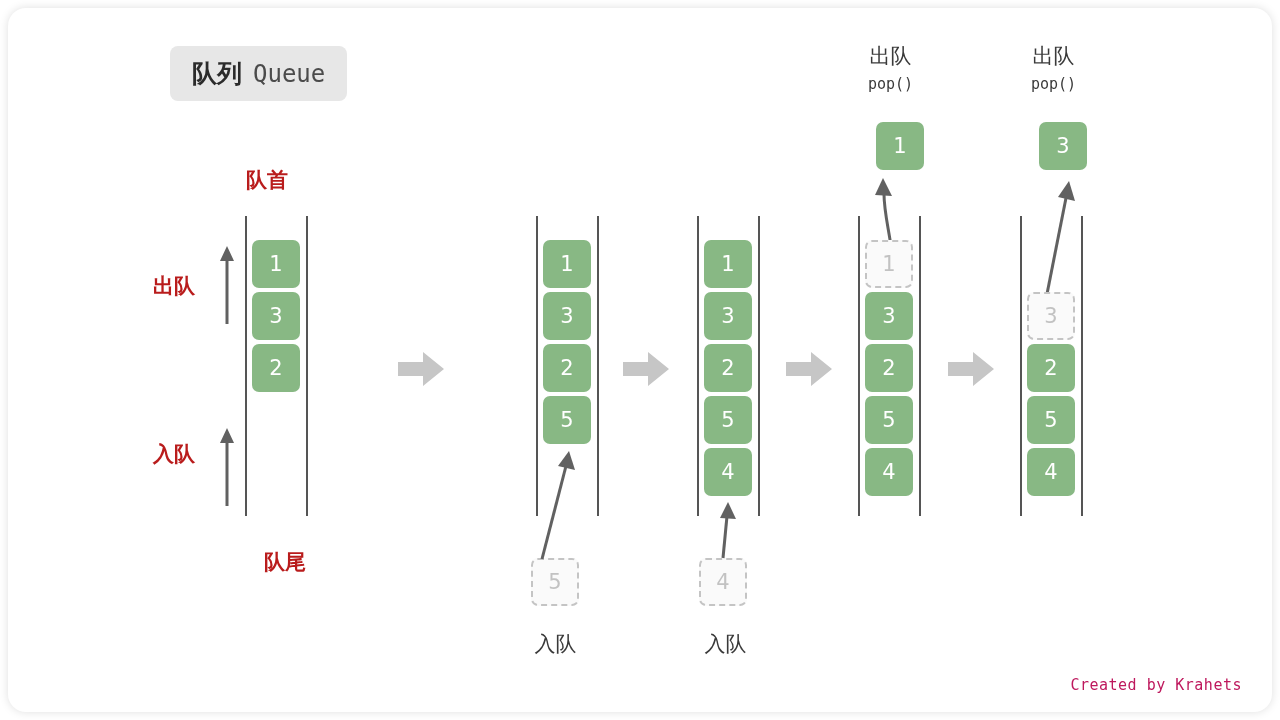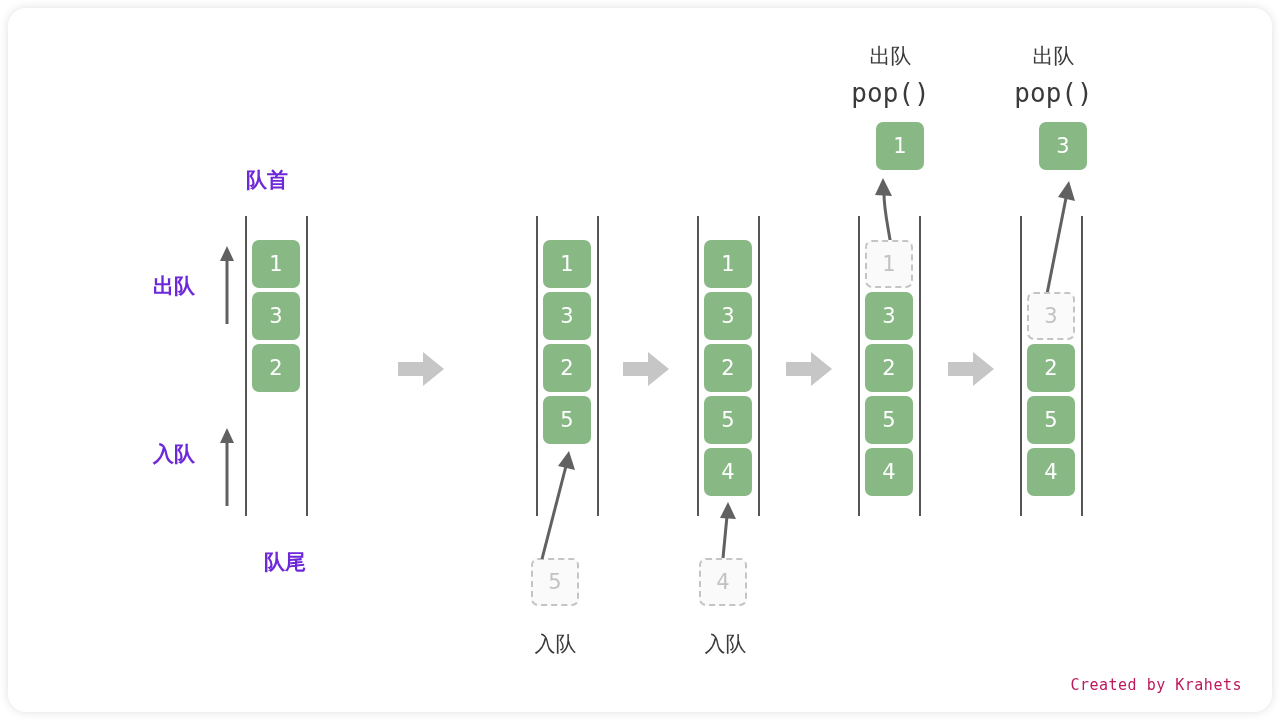--- a/index.html
+++ b/index.html
@@ -47,36 +47,36 @@
   #title-badge .en {
     font-size: 24px;
     color: #4b4b4b;
     font-family: "DejaVu Sans Mono", "Liberation Mono", monospace;
   }
 
   
   .cnlabel {
     font-size: 21px;
     font-weight: bold;
-    color: #6d28d9;
+    color: #b91c1c;
     white-space: nowrap;
     font-family: "DejaVu Sans", "Liberation Sans", sans-serif;
   }
   .op-label {
     text-align: center;
     white-space: nowrap;
     line-height: 1.55;
   }
   .op-label .cn {
     font-size: 21px;
     color: #3a3a3a;
     font-family: "DejaVu Sans", "Liberation Sans", sans-serif;
   }
   .op-label .code {
-    font-size: 26px;
+    font-size: 15px;
     color: #3a3a3a;
     font-family: "DejaVu Sans Mono", "Liberation Mono", monospace;
   }
   .op-label .code .num { color: #4f9a52; font-weight: bold; }
 
   
   .rail {
     width: 2px;
     background: #555555;
   }
@@ -119,20 +119,24 @@
     font-family: "DejaVu Sans Mono", "Liberation Mono", monospace;
     white-space: nowrap;
   }
   svg { display: block; overflow: visible; }
 </style>
 </head>
 <body>
 
 <div id="card">
 
+  <div id="title-badge" class="abs">
+    <span class="cn">队列</span>
+    <span class="en">Queue</span>
+  </div>
 
   <div class="abs cnlabel" style="left:238px; top:158px;">队首</div>
   <div class="abs cnlabel" style="left:238px; top:540px;margin-left:18px;">队尾</div>
   <div class="abs cnlabel" style="left:145px; top:264px;">出队</div>
   <div class="abs cnlabel" style="left:145px; top:432px;">入队</div>
 
   <svg class="abs" style="left:208px; top:238px;" width="22" height="78">
     <line x1="11" y1="78" x2="11" y2="12" stroke="#616161" stroke-width="3"></line>
     <polygon points="11,0 4,15 18,15" fill="#616161"></polygon>
   </svg>

